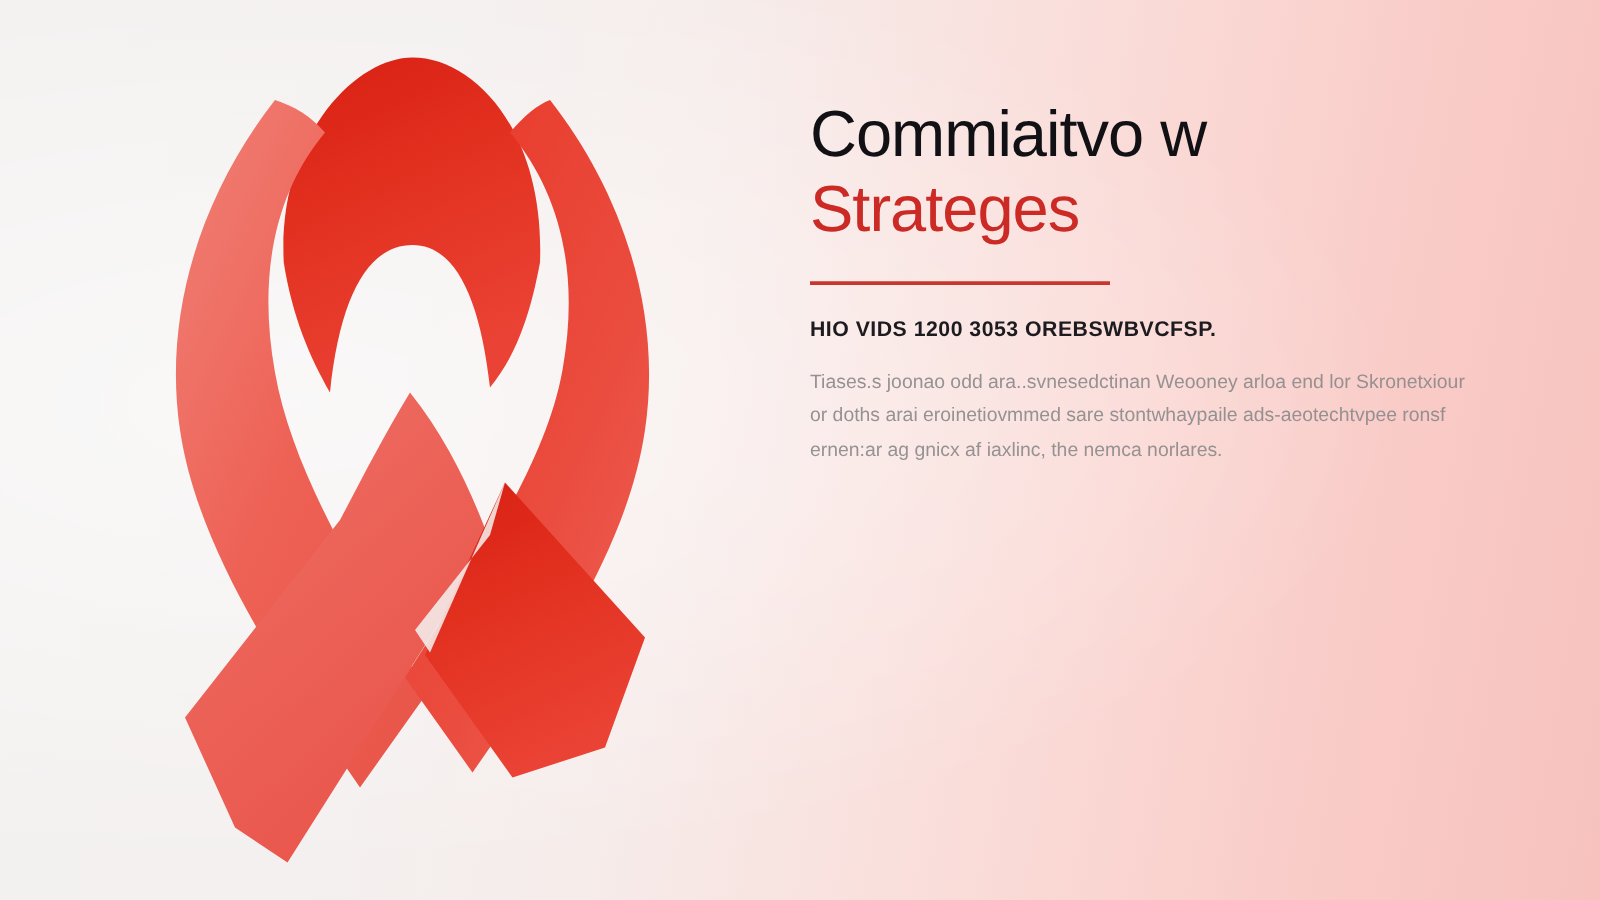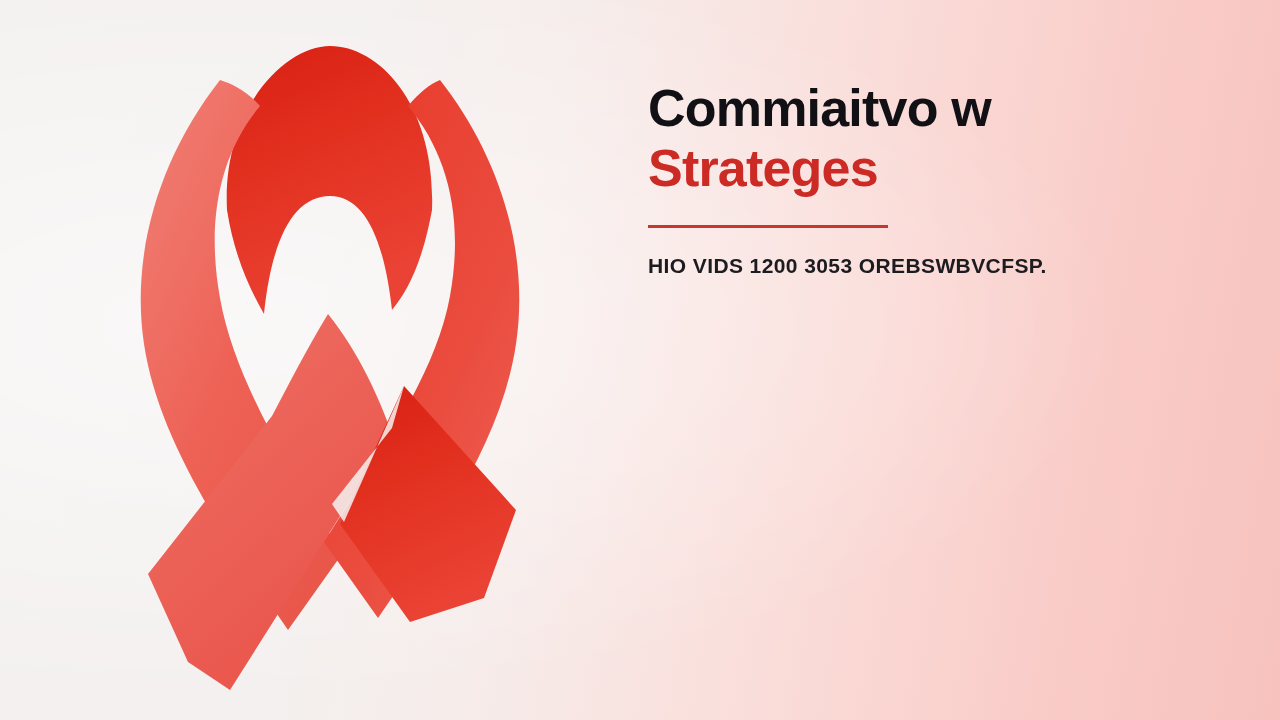--- a/index.html
+++ b/index.html
@@ -52,38 +52,38 @@
     position: absolute;
     left: 648px;
     top: 78px;
     width: 580px;
   }
 
   .headline {
     margin: 0;
     font-size: 52px;
     line-height: 1.16;
-    font-weight: 700;
+    font-weight: 400;
     letter-spacing: -0.8px;
   }
   .headline .line { display: block; white-space: nowrap; }
   .headline .line.dark { color: #111014; }
   .headline .line.accent { color: #cc2a25; }
 
   .divider {
     width: 240px;
     height: 3px;
     background: #c8372e;
     margin: 26px 0 0 0;
     border: 0;
   }
 
   .subhead {
     margin: 26px 0 0 0;
-    font-size: 21px;
+    font-size: 17px;
     font-weight: 700;
     letter-spacing: 0.4px;
     color: #1c1b1f;
   }
 
   .bodytext {
     margin: 18px 0 0 0;
     width: 540px;
     font-size: 15.5px;
     line-height: 1.78;
@@ -184,16 +184,22 @@
 
     <h1 class="headline">
       <span class="line dark">Commiaitvo w</span>
       <span class="line accent">Strateges</span>
     </h1>
 
     <hr class="divider">
 
     <p class="subhead">HIO VIDS 1200 3053 OREBSWBVCFSP.</p>
 
+    <p class="bodytext">
+      <span>Tiases.s joonao odd ara..svnesedctinan Weooney arloa end lor</span>
+      <span>Skronetxiour or doths arai eroinetiovmmed sare stontwhaypaile</span>
+      <span>ads-aeotechtvpee ronsf ernen:ar ag gnicx af iaxlinc, the nemca</span>
+      <span>norlares.</span>
+    </p>
 
   </div>
 
 </div>
 
 </body></html>

